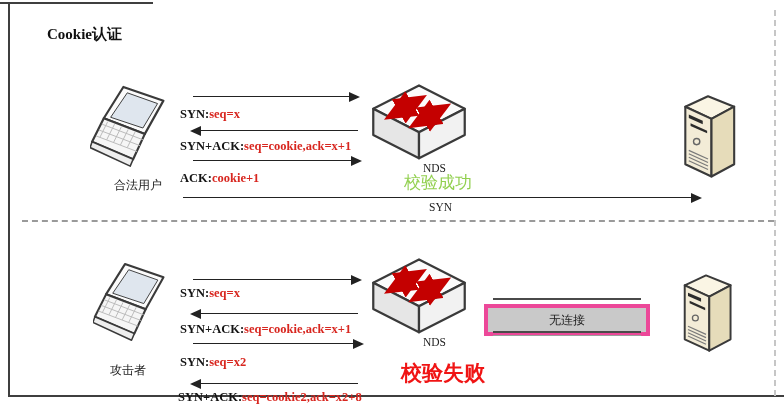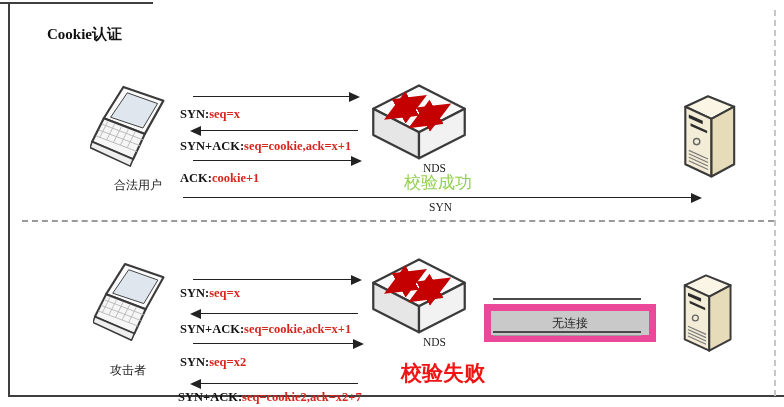--- a/index.html
+++ b/index.html
@@ -37,21 +37,21 @@
              font-size:17px;font-weight:normal;color:var(--ok-green,#92d050);}
   .result-fail{position:absolute;left:388px;top:359px;width:110px;text-align:center;
              font-size:21px;font-weight:bold;color:var(--fail-red,#f01414);}
 
   .bypass-label{position:absolute;left:398px;top:201px;width:54px;text-align:right;
              font:11.5px "Liberation Serif",serif;color:#222;}
 
   
   .noconn-topline{position:absolute;left:493px;top:298px;width:148px;border-top:2px solid #4a4a4a;}
   .noconn-box{position:absolute;left:484px;top:304px;width:158px;height:24px;background:#c9c9c9;
-              border:7px solid #ec4899;display:flex;align-items:center;justify-content:center;
+              border:4px solid #ec4899;display:flex;align-items:center;justify-content:center;
               font-size:12px;color:#1c1c1c;}
   .noconn-botline1{position:absolute;left:493px;top:331px;width:148px;border-top:2px solid #4a4a4a;}
   .noconn-botline2{position:absolute;left:493px;top:335px;width:148px;border-top:1px solid #9d9d9d;}
 
   .icon{position:absolute;}
 </style>
 </head>
 <body>
 
 <div class="stage">
@@ -191,21 +191,21 @@
 
   <div class="msg" style="left:180px;top:324px;width:190px">
     <span>SYN:</span><span class="val">seq=x2</span>
   </div>
   <div class="harrow right" style="left:193px;top:339px;width:171px">
     <div class="shaft"></div>
       <div class="head"></div>
   </div>
 
   <div class="msg" style="left:178px;top:359px;width:200px">
-    <span>SYN+ACK:</span><span class="val">seq=cookie2,ack=x2+7</span>
+    <span>SYN+ACK:</span><span class="val">seq=cookie2,ack=x2+8</span>
   </div>
   <div class="harrow left" style="left:190px;top:379px;width:168px">
     <div class="shaft"></div>
       <div class="head"></div>
   </div>
 
   <svg class="icon" style="left:366px;top:252px" width="106" height="84" viewBox="0 0 110 90">
     <defs>
       <marker id="rh2" markerWidth="8" markerHeight="8" refX="5.5" refY="3" orient="auto-start-reverse">
         <path d="M0,0 L7,3 L0,6 Z" fill="#c40000"></path>

